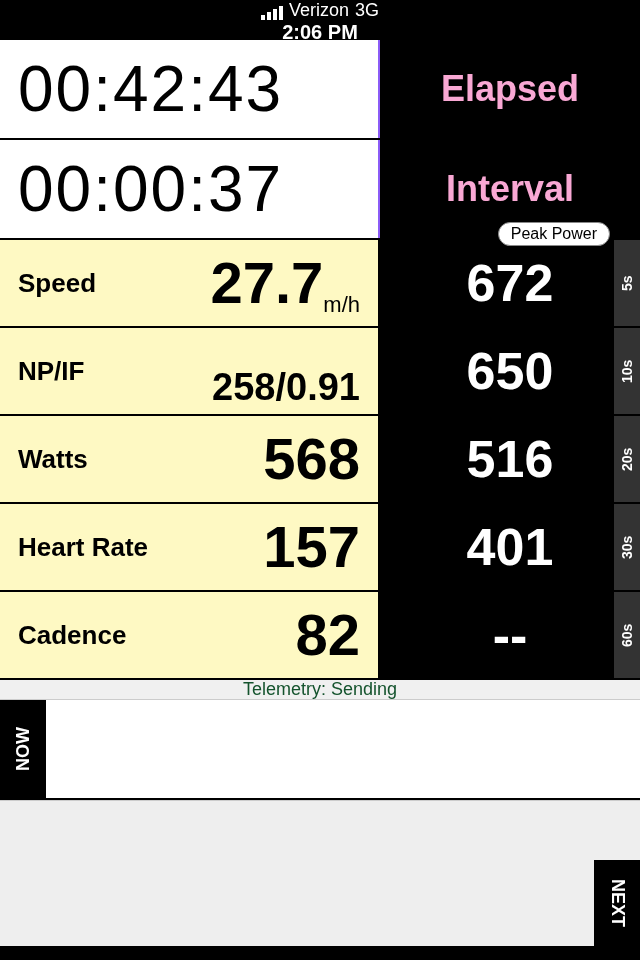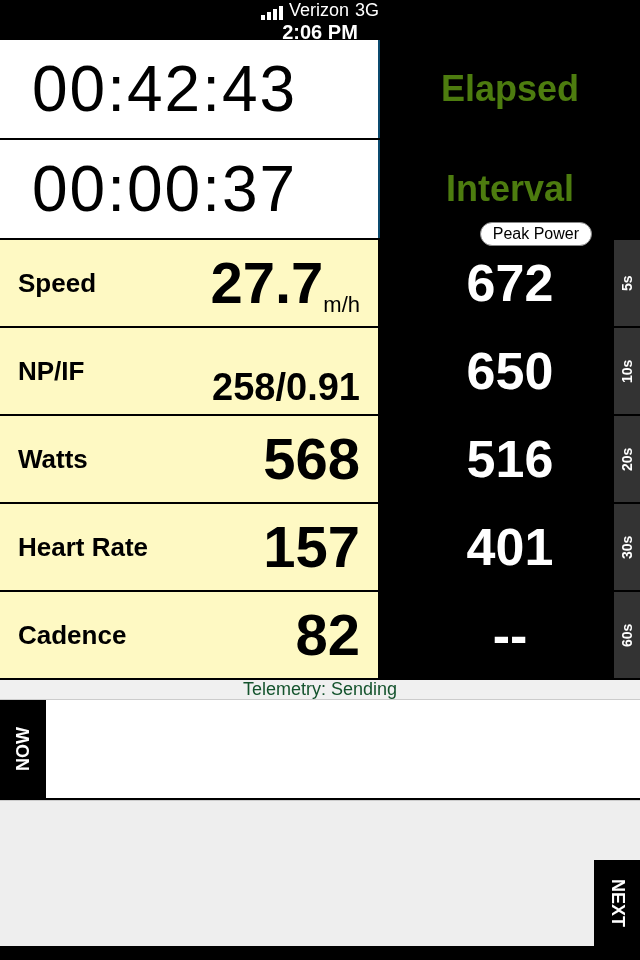--- a/index.html
+++ b/index.html
@@ -49,35 +49,35 @@
     .timer-row {
       display: flex;
       height: 100px;
       border-bottom: 2px solid #000;
     }
     .timer-value {
       flex: 0 0 380px;
       display: flex;
       align-items: center;
       justify-content: flex-start;
-      padding-left: 32px;
+      padding-left: 18px;
       font-size: 64px;
       font-weight: 300;
       color: #000;
       background: #fff;
-      border-right: 2px solid #0c4a6e;
+      border-right: 2px solid #8b5cf6;
       letter-spacing: 2px;
     }
     .timer-label {
       flex: 1;
       background: #000;
       display: flex;
       align-items: center;
       justify-content: center;
-      color: #4d7c0f;
+      color: #f9a8d4;
       font-size: 36px;
       font-weight: bold;
     }
 
     
     .data-row {
       display: flex;
       height: 88px;
       border-bottom: 2px solid #000;
       position: relative;
@@ -136,21 +136,21 @@
       font-weight: bold;
       writing-mode: vertical-rl;
       text-orientation: mixed;
       transform: rotate(180deg);
     }
 
     
     .peak-power-badge {
       position: absolute;
       top: -18px;
-      right: 48px;
+      right: 30px;
       background: #fff;
       border: 1.5px solid #888;
       border-radius: 12px;
       color: #000;
       font-size: 16px;
       padding: 2px 12px;
       z-index: 10;
     }
 
     

